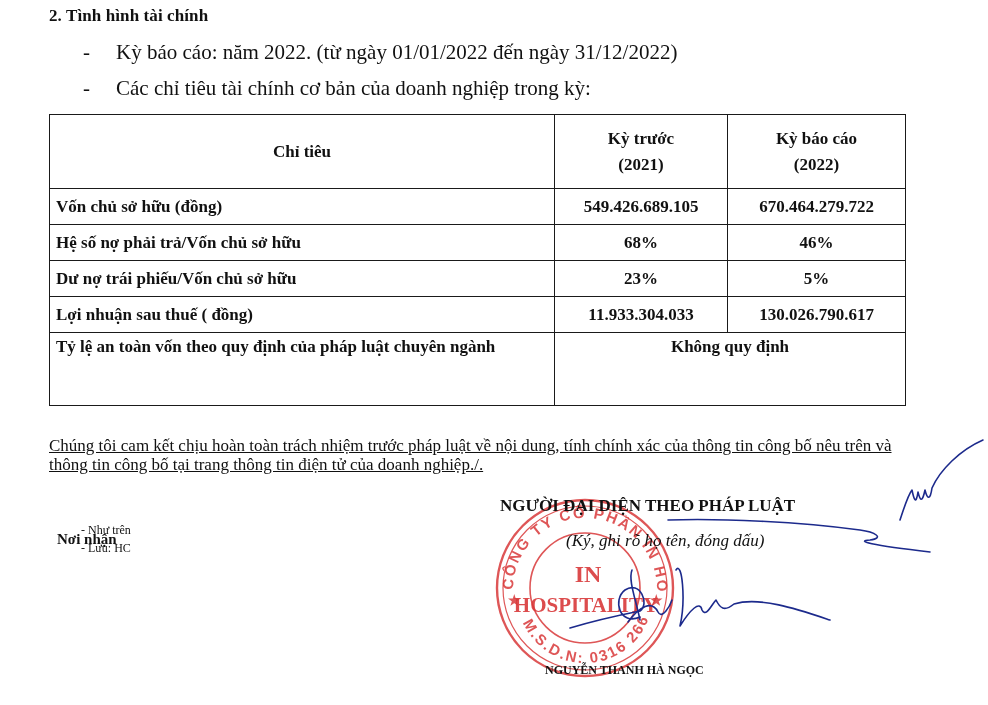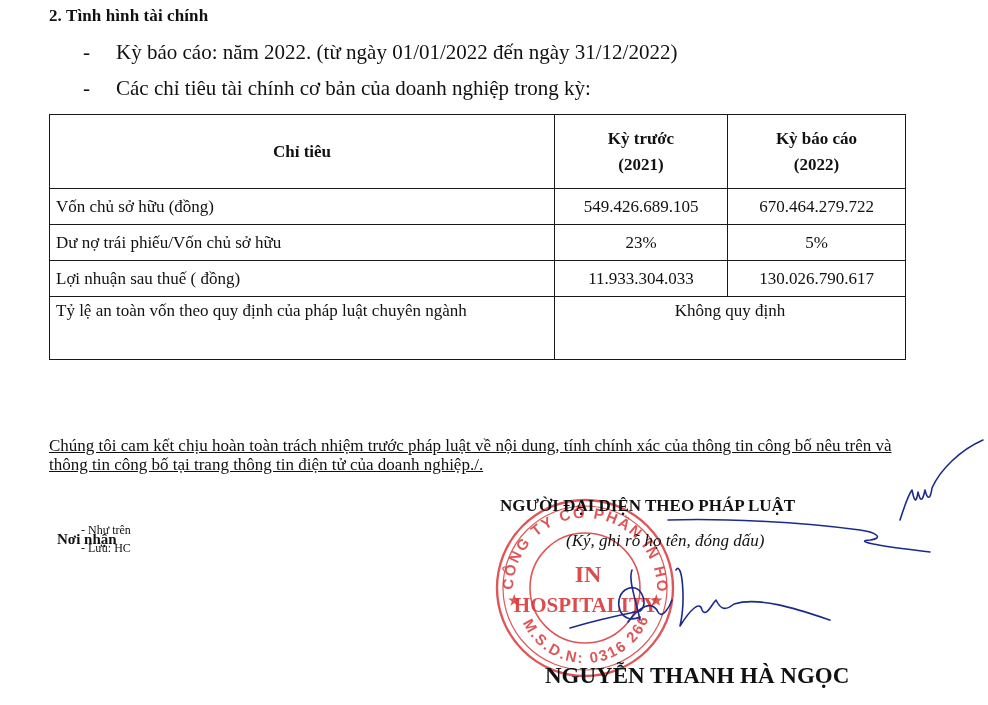--- a/index.html
+++ b/index.html
@@ -17,48 +17,48 @@
   }
   .bullet .dash { display: inline-block; width: 33px; }
   .b1 { top: 40px; }
   .b2 { top: 76px; }
 
   table.fin {
     position: absolute; left: 49px; top: 114px;
     border-collapse: collapse; font-size: 17px;
   }
   table.fin td, table.fin th {
-    border: 1.6px solid #1a1a1a; padding: 0 6px; line-height: 20px;
+    border: 1.6px solid #1a1a1a; padding: 0 6px; line-height: 20px; font-weight: bold;
   }
   table.fin th { font-weight: bold; text-align: center; }
   table.fin td.num { text-align: center; white-space: nowrap; }
   .col1 { width: 492px; }
   .col2 { width: 160px; }
   .col3 { width: 165px; }
   tr.head { height: 74px; }
   tr.r { height: 36px; }
-  tr.r-last { height: 63px; }
+  tr.r-last { height: 73px; }
   tr.r-last td { vertical-align: top; padding-top: 4px; }
 
   .commit {
     left: 49px; top: 436px; width: 880px; font-size: 17px; line-height: 19px; text-decoration: underline;
   }
   .recv-title { left: 57px; top: 503px; font-size: 15px; font-weight: bold; margin-top: 28px; }
   .recv-item { left: 57px; font-size: 12px; margin-left: 24px; }
   .ri1 { top: 523px; }
   .ri2 { top: 541px; text-align: right; }
 
   .rep-title {
     left: 500px; top: 496px; font-size: 17px; font-weight: bold; white-space: nowrap; z-index: 2;
   }
   .rep-note {
     left: 566px; top: 531px; font-size: 17px; font-style: italic; white-space: nowrap; z-index: 2;
   }
   .rep-name {
-    left: 545px; top: 663px; font-size: 23px; font-weight: bold; white-space: nowrap; z-index: 2;
+    left: 545px; top: 663px; font-size: 12px; font-weight: bold; white-space: nowrap; z-index: 2;
   }
   svg.overlay { position: absolute; left: 0; top: 0; pointer-events: none; }
   svg.stamp { z-index: 1; }
   svg.sig { z-index: 3; }
 </style>
 </head>
 <body>
 
 <div class="abs section-title">2. Tình hình tài chính</div>
 
@@ -79,20 +79,25 @@
     </th>
     <th class="col3">
       <div style="line-height:26px">Kỳ báo cáo</div>
       <div style="line-height:26px">(2022)</div>
     </th>
   </tr>
   <tr class="r">
     <td>Vốn chủ sở hữu (đồng)</td>
     <td class="num">549.426.689.105</td>
     <td class="num">670.464.279.722</td>
+  </tr>
+  <tr class="r">
+    <td>Hệ số nợ phải trả/Vốn chủ sở hữu</td>
+    <td class="num">68%</td>
+    <td class="num">46%</td>
   </tr>
   <tr class="r">
     <td>Dư nợ trái phiếu/Vốn chủ sở hữu</td>
     <td class="num">23%</td>
     <td class="num">5%</td>
   </tr>
   <tr class="r">
     <td>Lợi nhuận sau thuế ( đồng)</td>
     <td class="num">11.933.304.033</td>
     <td class="num">130.026.790.617</td>

